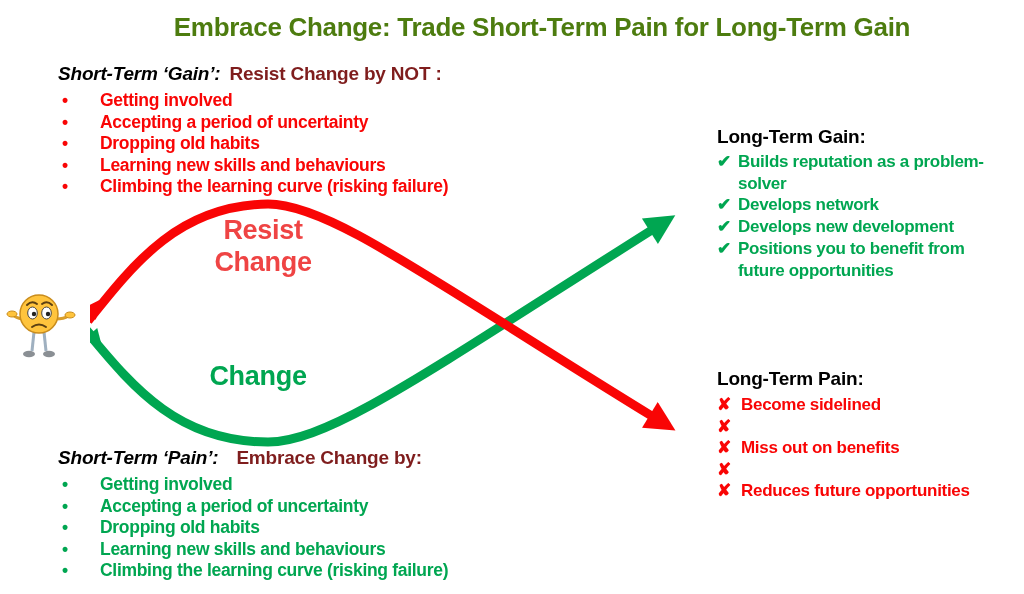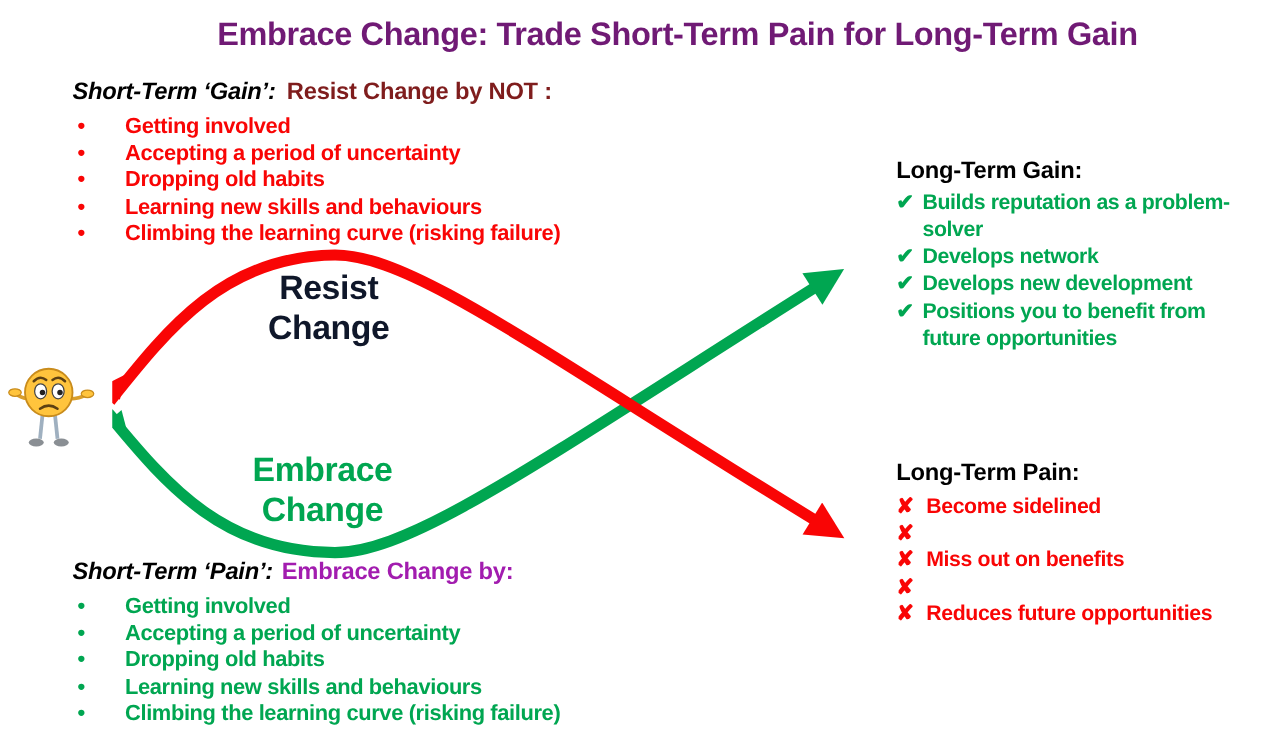--- a/index.html
+++ b/index.html
@@ -1,44 +1,44 @@
 <!DOCTYPE html>
 <html><head>
 <meta charset="utf-8">
 <style>
   html,body{margin:0;padding:0;background:#fff;}
   .canvas{
     position:relative;width:1024px;height:594px;background:#ffffff;overflow:hidden;
     font-family:"Liberation Sans",sans-serif;font-weight:bold;
   }
   .abs{position:absolute;}
-  .title{left:60px;top:12px;width:964px;text-align:center;font-size:26px;color:#701a75;letter-spacing:-0.3px;}
+  .title{left:60px;top:12px;width:964px;text-align:center;font-size:26px;color:#4d7c0f;letter-spacing:-0.3px;}
   .hdr{font-size:19px;letter-spacing:-0.2px;white-space:nowrap;}
   .hdr .black{color:#000;font-style:italic;}
   .hdr .red{color:#7f1d1d;margin-left:9px;}
-  .hdr .green{color:#a21caf;margin-left:7px;}
+  .hdr .green{color:#7f1d1d;margin-left:18px;}
   .row{display:flex;align-items:flex-start;}
   .mk{flex:none;}
   .list .row{font-size:17.5px;line-height:21.5px;letter-spacing:-0.3px;}
   .list .mk{width:38px;padding-left:4px;}
   .tl{left:58px;top:63px;width:480px;}
   .tl .row{color:#f90505;}
   .bl{left:58px;top:447px;width:480px;}
   .bl .row{color:#00a651;}
   .list .rows{margin-top:5px;}
   .gain{left:717px;top:126px;width:295px;}
   .gain .rows{margin-top:3px;}
   .gain .row{color:#00a651;font-size:17px;line-height:21.7px;letter-spacing:-0.3px;}
   .gain .mk{width:21px;}
   .pain{left:717px;top:368px;width:300px;}
   .pain .rows{margin-top:4px;}
   .pain .row{color:#f90505;font-size:17px;line-height:21.5px;letter-spacing:-0.3px;}
   .pain .mk{width:24px;}
   .curve-label{text-align:center;font-size:27px;line-height:32px;letter-spacing:-0.3px;}
-  .resist{left:168px;top:214px;width:190px;color:#0f172a;}
+  .resist{left:168px;top:214px;width:190px;color:#ef4444;}
   .embrace{left:158px;top:360px;width:200px;color:#00a651;}
   svg{display:block;}
 </style>
 </head>
 <body>
 
 <div class="canvas">
 
   <svg class="abs" style="left:0;top:0" width="1024" height="594" viewBox="0 0 1024 594">
     <defs>
@@ -191,17 +191,16 @@
           <span>Climbing the learning curve (risking failure)</span>
         </div>
     </div>
   </div>
 
   <div class="abs curve-label resist">
     <div>Resist</div>
     <div>Change</div>
   </div>
   <div class="abs curve-label embrace">
-    <div>Embrace</div>
     <div>Change</div>
   </div>
 
 </div>
 
 </body></html>

